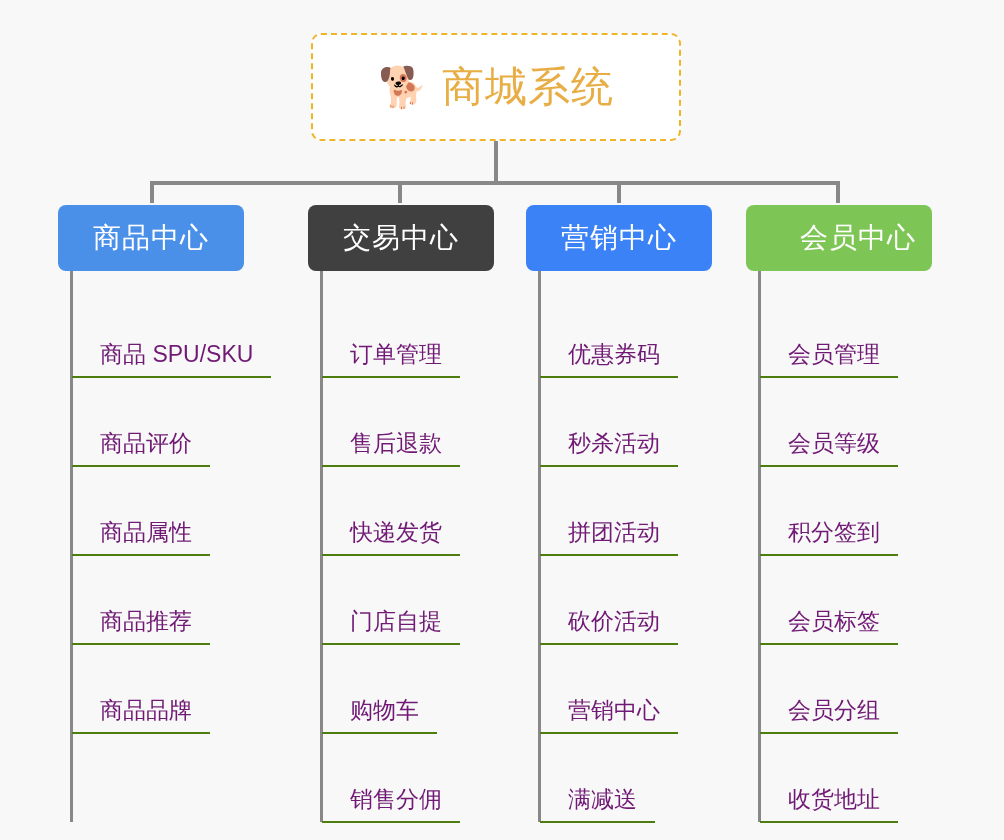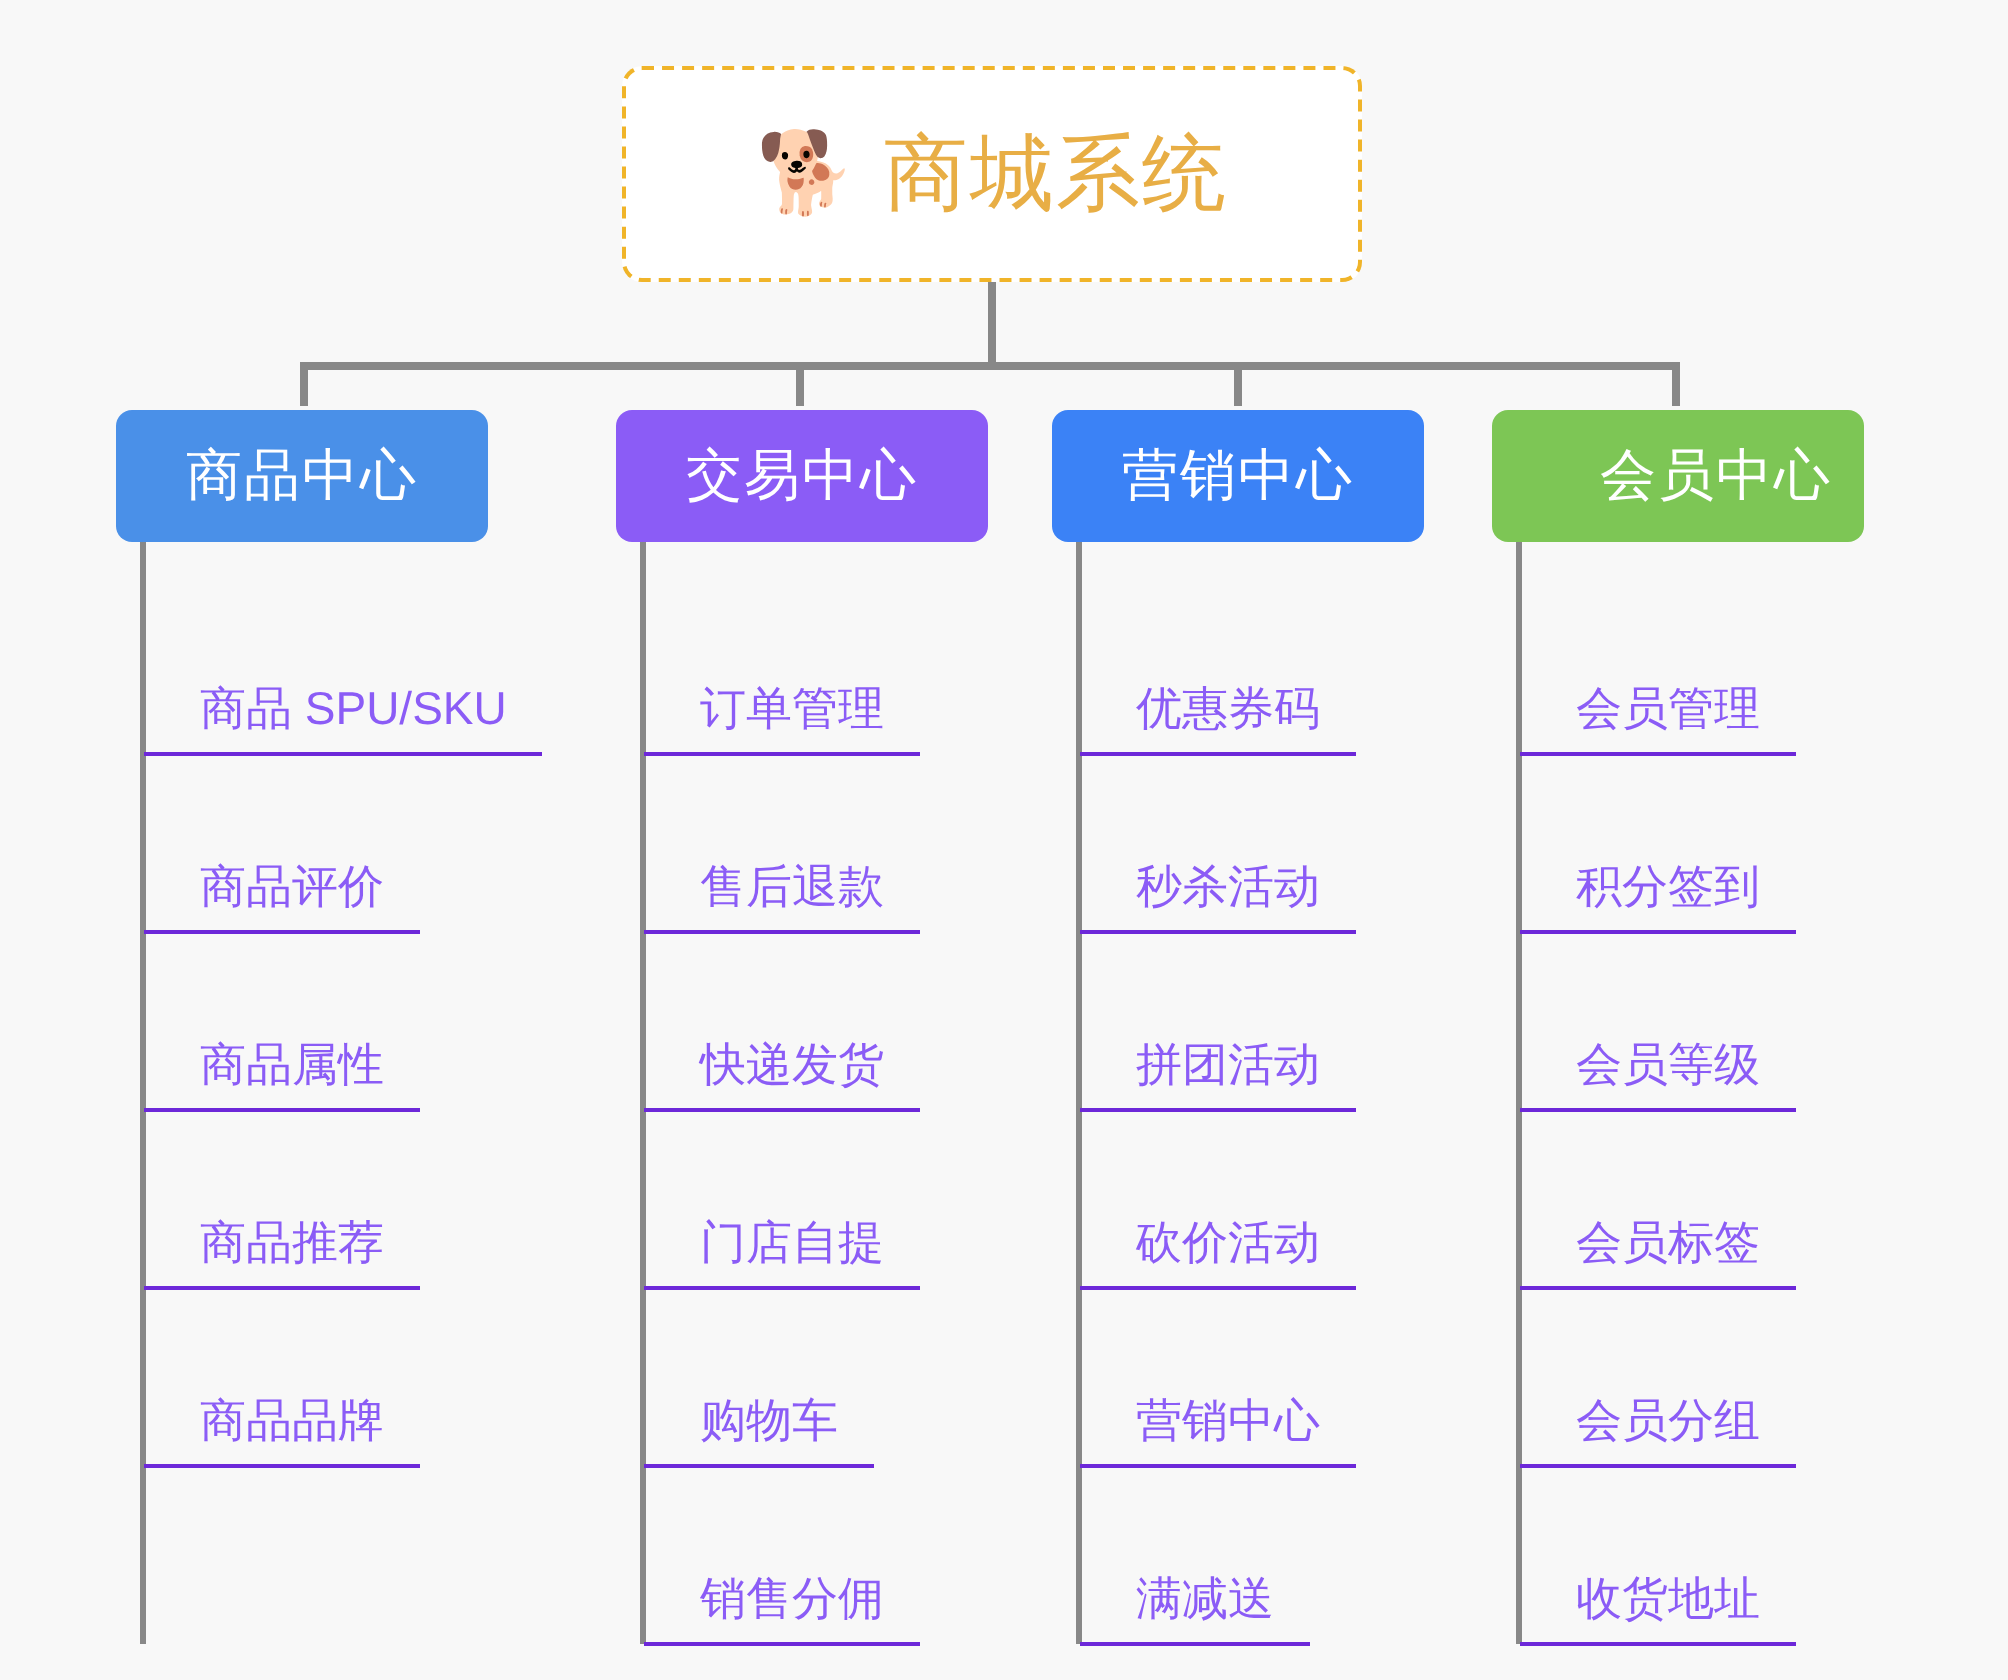--- a/index.html
+++ b/index.html
@@ -108,24 +108,24 @@
     height: 89px;
     display: flex;
     align-items: flex-end;
     padding-left: 14px;
   }
   .leaf-label {
     position: relative;
     display: inline-block;
     font-size: 23px;
     line-height: 1.1;
-    color: #8b5cf6;
+    color: #701a75;
     white-space: nowrap;
     padding: 0 18px 9px 28px;
-    border-bottom: 2px solid #6d28d9;
+    border-bottom: 2px solid #4d7c0f;
   }
 </style>
 </head>
 <body>
 
 <div id="mindmap">
 
   <div class="root-node">
     <span class="root-emoji">🐕</span>
     <span class="root-title">商城系统</span>
@@ -156,21 +156,21 @@
           </div>
           <div class="leaf">
             <span class="leaf-label">商品推荐</span>
           </div>
           <div class="leaf">
             <span class="leaf-label">商品品牌</span>
           </div>
         </div>
       </div>
       <div class="column" style="left: 308px; width: 186px;">
-        <div class="cat-header" style="background: #8b5cf6; font-family: Liberation Mono, monospace;">
+        <div class="cat-header" style="background: #404040; font-family: Liberation Mono, monospace;">
           <span>交易中心</span>
         </div>
         <div class="leaves">
           <div class="trunk" style="height: 551px;"></div>
           <div class="leaf">
             <span class="leaf-label">订单管理</span>
           </div>
           <div class="leaf">
             <span class="leaf-label">售后退款</span>
           </div>
@@ -217,26 +217,26 @@
       <div class="column" style="left: 746px; width: 186px;">
         <div class="cat-header" style="background: rgb(125, 198, 85); padding-left: 38px;">
           <span>会员中心</span>
         </div>
         <div class="leaves">
           <div class="trunk" style="height: 551px;"></div>
           <div class="leaf">
             <span class="leaf-label">会员管理</span>
           </div>
           <div class="leaf">
+            <span class="leaf-label">会员等级</span>
+          </div>
+          <div class="leaf">
             <span class="leaf-label">积分签到</span>
           </div>
           <div class="leaf">
-            <span class="leaf-label">会员等级</span>
-          </div>
-          <div class="leaf">
             <span class="leaf-label">会员标签</span>
           </div>
           <div class="leaf">
             <span class="leaf-label">会员分组</span>
           </div>
           <div class="leaf">
             <span class="leaf-label">收货地址</span>
           </div>
         </div>
       </div>

